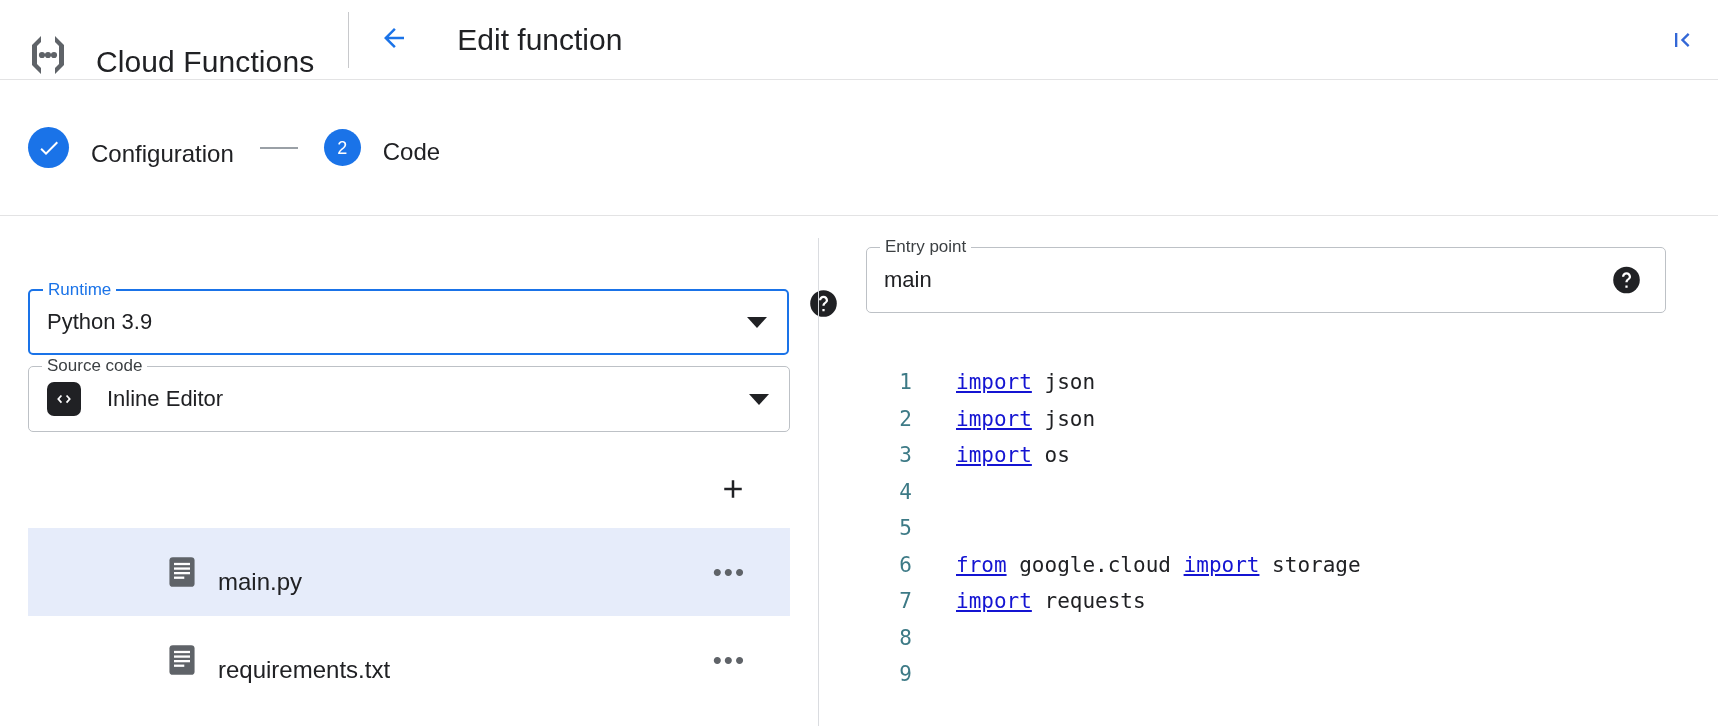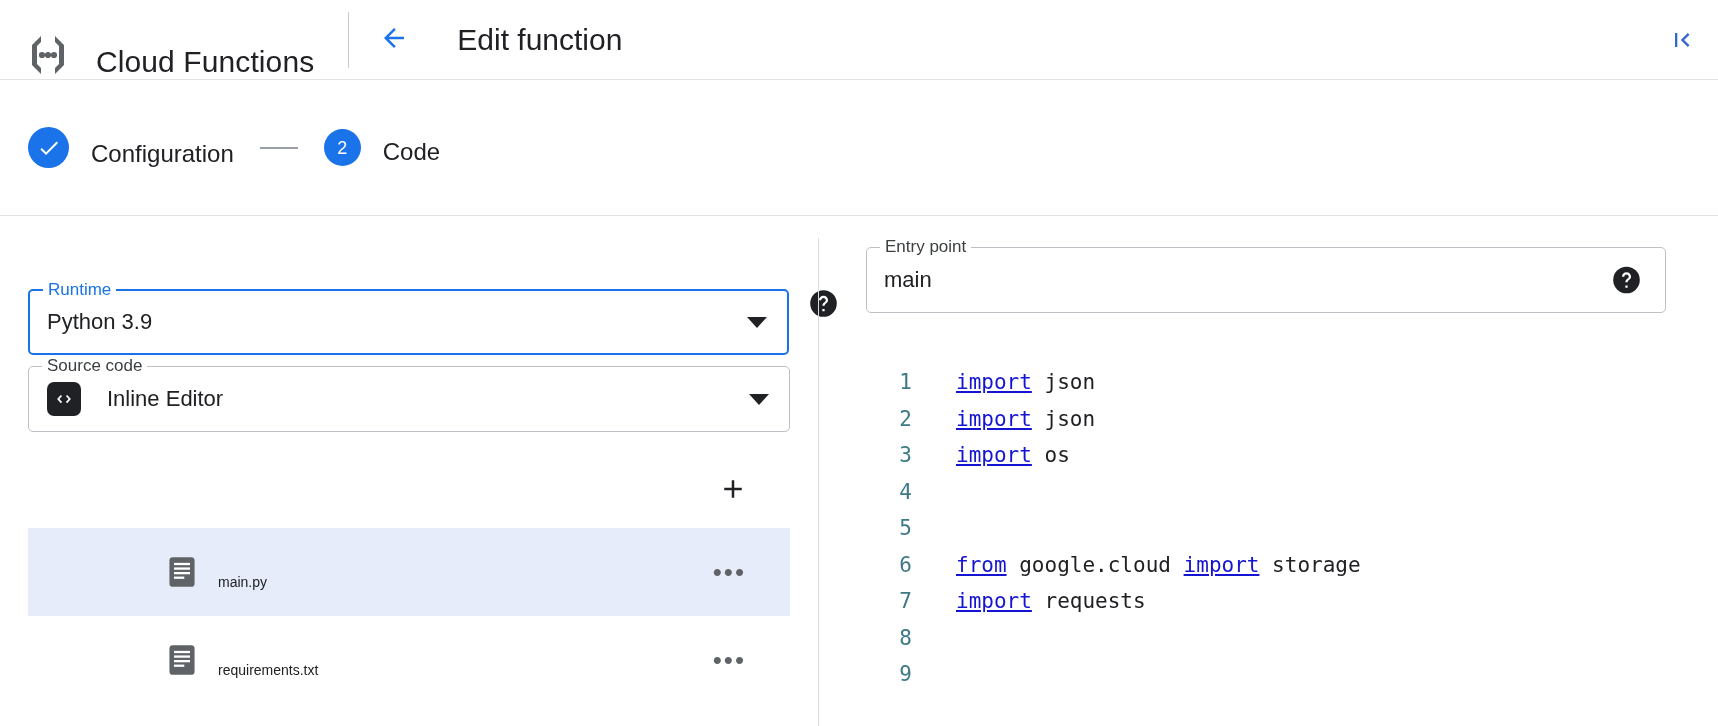--- a/index.html
+++ b/index.html
@@ -281,21 +281,21 @@
     padding-right: 40px;
     box-sizing: border-box;
     cursor: pointer;
   }
   .file-item.selected {
     background: #e8eaf6;
     background: #e6ecfa;
   }
   .file-icon { width: 28px; height: 32px; flex: 0 0 28px; display:block; }
   .file-name {
-    font-size: 14px;
+    font-size: 24px;
     color: #202124;
     margin-left: 22px;
     white-space: nowrap;
     margin-top: 20px;
   }
   .file-more {
     margin-left: auto;
     color: #5f6368;
     font-size: 26px;
     letter-spacing: 2px;

